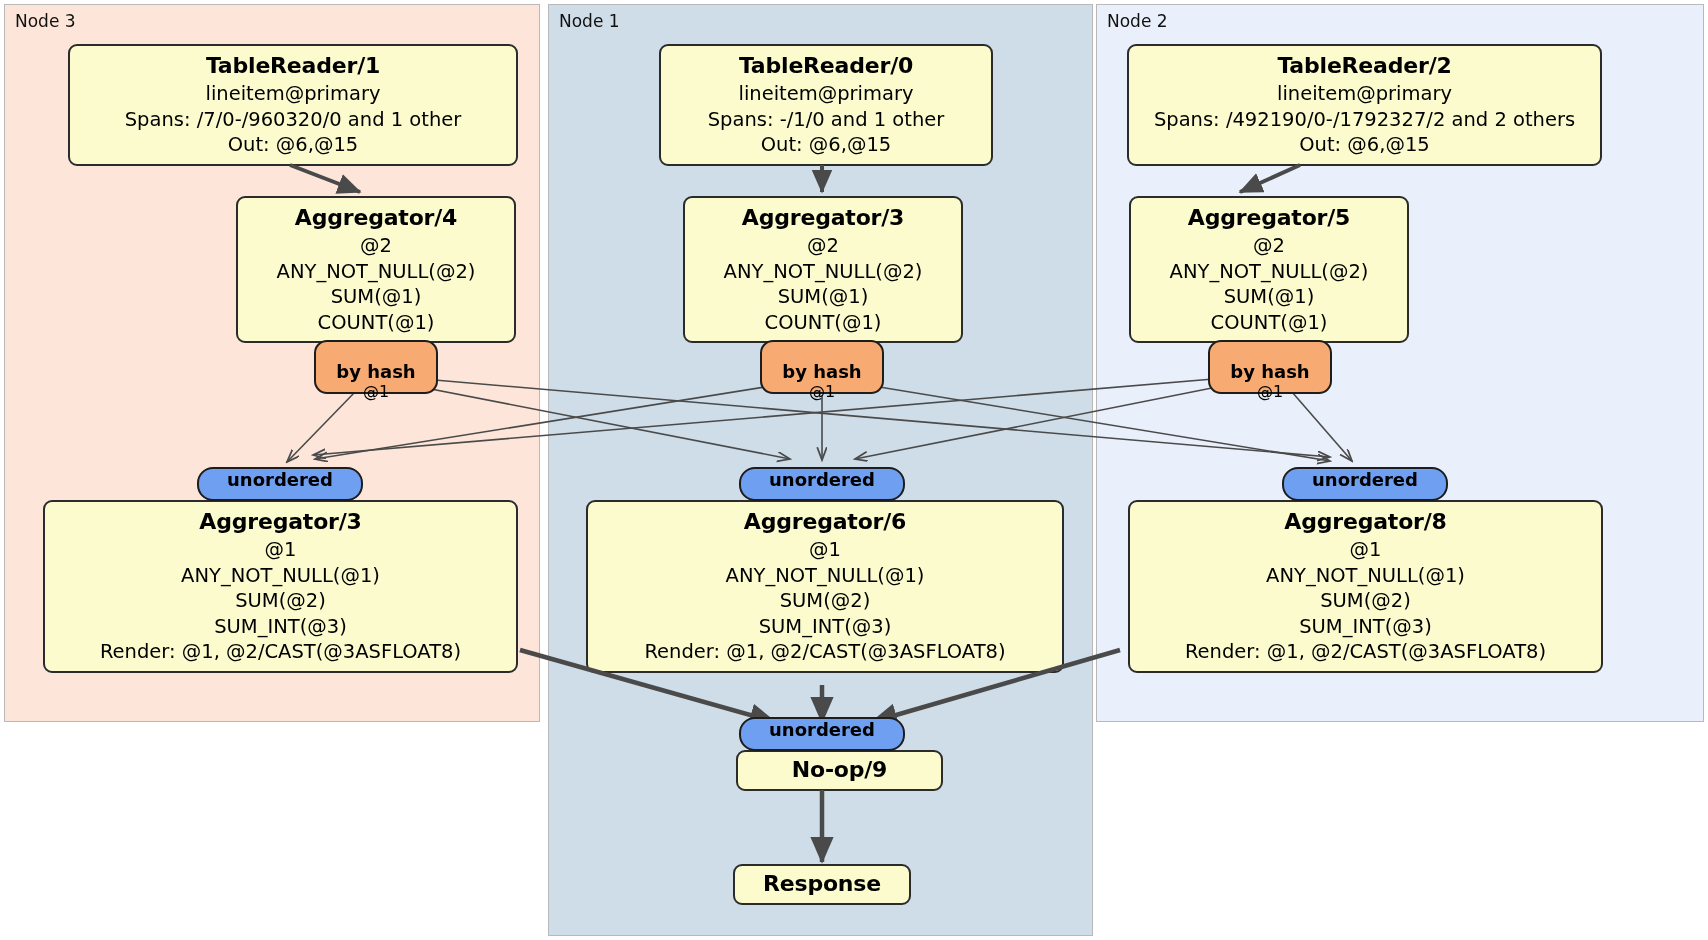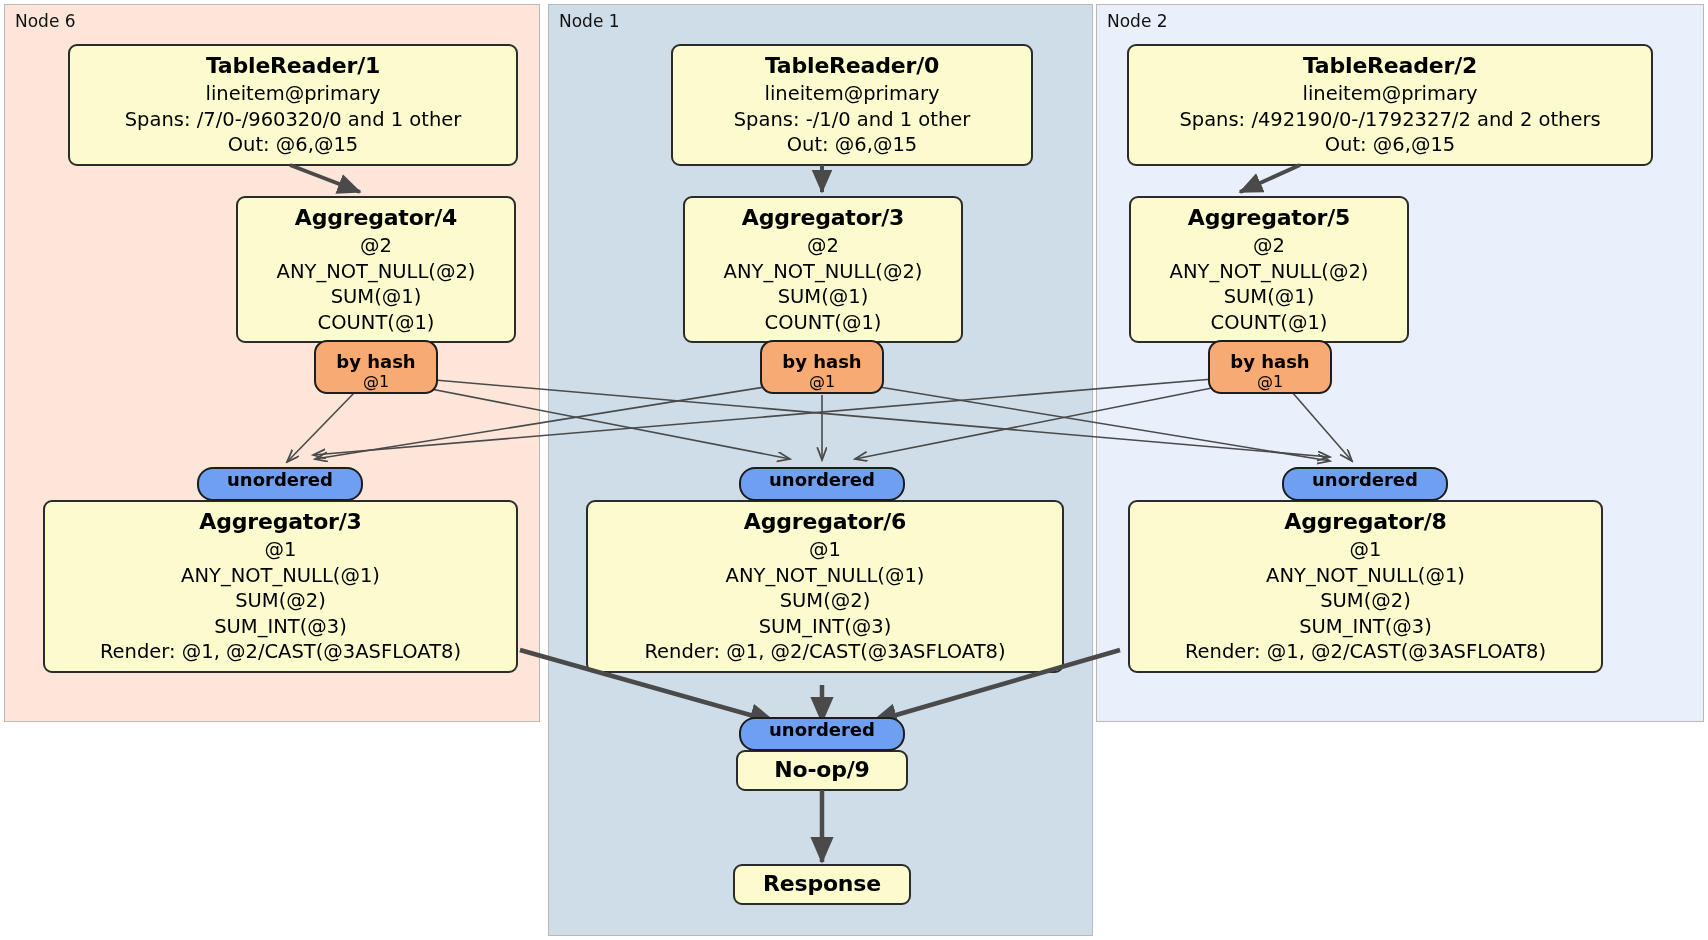--- a/index.html
+++ b/index.html
@@ -64,21 +64,21 @@
     position: absolute;
     box-sizing: border-box;
     border: 2px solid #1d1d1d;
     text-align: center;
     z-index: 7;
     font-family: "DejaVu Sans", sans-serif;
   }
   .pill-hash {
     background: #f7ab72;
     border-radius: 13px;
-    padding-top: 9px;
+    padding-top: 19px;
   }
   .pill-hash .pill-title {
     font-weight: bold;
     font-size: 18px;
     line-height: 21px;
     color: #000;
   }
   .pill-hash .pill-sub {
     font-size: 16px;
     line-height: 19px;
@@ -104,21 +104,21 @@
   }
   svg.edges-back { z-index: 3; }
   svg.edges-front { z-index: 6; }
 </style>
 </head>
 <body>
 
 <div id="canvas">
 
   <div class="node-panel" style="left:4px; top:4px; width:536px; height:718px; background:#fde6d9;">
-    <span class="node-panel-label">Node 6</span>
+    <span class="node-panel-label">Node 3</span>
   </div>
 
   <div class="node-panel" style="left:548px; top:4px; width:545px; height:932px; background:#cfdde8;">
     <span class="node-panel-label">Node 1</span>
   </div>
 
   <div class="node-panel" style="left:1096px; top:4px; width:608px; height:718px; background:#eaf0fb;">
     <span class="node-panel-label">Node 2</span>
   </div>
 
@@ -158,28 +158,28 @@
     <path d="M 822,790 L 822,862" fill="none" stroke="#4a4a4a" stroke-width="4.5" marker-end="url(#ah-fat)"></path>
   </svg>
 
   <div class="proc-box" style="left:68px; top:44px; width:450px;">
     <div class="proc-title">TableReader/1</div>
     <div class="proc-line">lineitem@primary</div>
     <div class="proc-line">Spans: /7/0-/960320/0 and 1 other</div>
     <div class="proc-line">Out: @6,@15</div>
   </div>
 
-  <div class="proc-box" style="left:659px; top:44px; width:362px;margin-left:12px;">
+  <div class="proc-box" style="left:659px; top:44px; width:334px;">
     <div class="proc-title">TableReader/0</div>
     <div class="proc-line">lineitem@primary</div>
     <div class="proc-line">Spans: -/1/0 and 1 other</div>
     <div class="proc-line">Out: @6,@15</div>
   </div>
 
-  <div class="proc-box" style="left:1127px; top:44px; width:526px;">
+  <div class="proc-box" style="left:1127px; top:44px; width:475px;">
     <div class="proc-title">TableReader/2</div>
     <div class="proc-line">lineitem@primary</div>
     <div class="proc-line">Spans: /492190/0-/1792327/2 and 2 others</div>
     <div class="proc-line">Out: @6,@15</div>
   </div>
 
   <div class="proc-box" style="left:236px; top:196px; width:280px;">
     <div class="proc-title">Aggregator/4</div>
     <div class="proc-line">@2</div>
     <div class="proc-line">ANY_NOT_NULL(@2)</div>
@@ -254,21 +254,21 @@
     <div class="proc-line">ANY_NOT_NULL(@1)</div>
     <div class="proc-line">SUM(@2)</div>
     <div class="proc-line">SUM_INT(@3)</div>
     <div class="proc-line">Render: @1, @2/CAST(@3ASFLOAT8)</div>
   </div>
 
   <div class="pill pill-unordered" style="left:739px; top:717px; width:166px; height:34px;">
     <span>unordered</span>
   </div>
 
-  <div class="proc-box compact" style="left:736px; top:750px; width:172px;">
+  <div class="proc-box compact" style="left:736px; top:750px; width:207px;">
     <div class="proc-title">No-op/9</div>
   </div>
 
   <div class="proc-box compact" style="left:733px; top:864px; width:178px;text-align:center;">
     <div class="proc-title">Response</div>
   </div>
 
 </div>
 
 </body></html>

